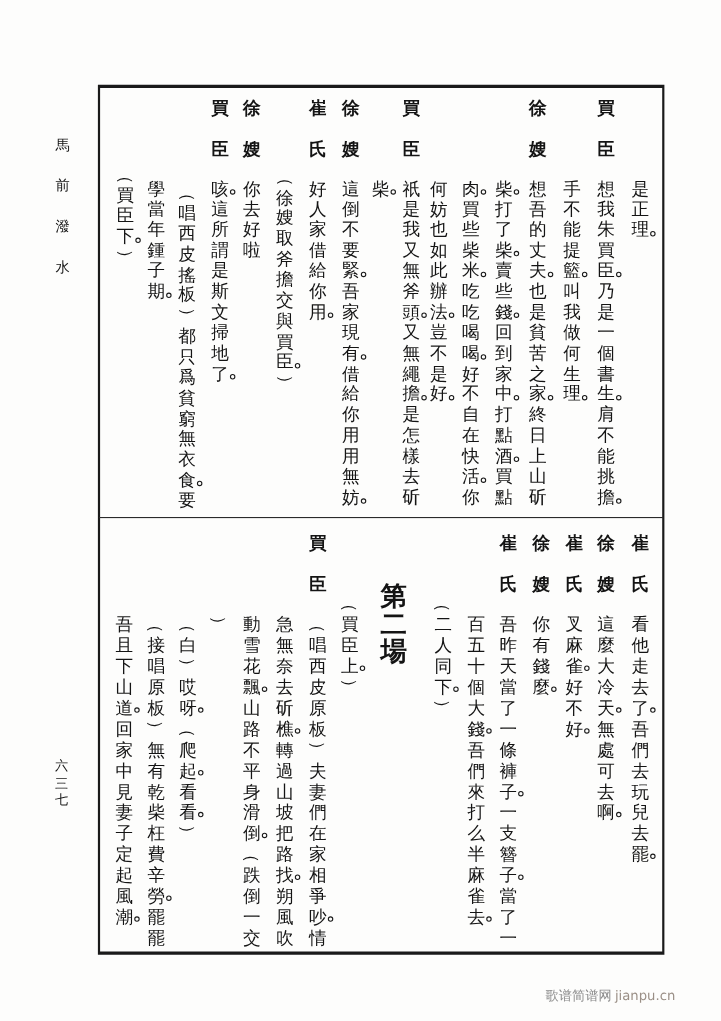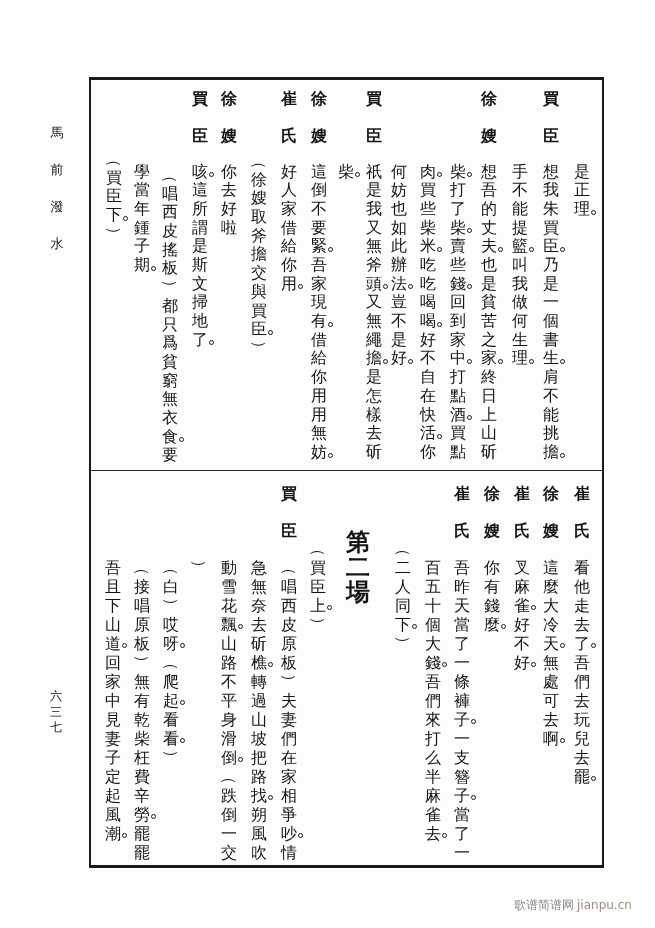--- a/index.html
+++ b/index.html
@@ -31,21 +31,21 @@
     .vcol .cell .punct {
       position: absolute; right: -5px; top: 52%;
       width: 3px; height: 3px; border: 1px solid #1a1a1a; border-radius: 50%;
     }
     .spk { font-weight: bold; }
     .heading { width: 26px; font-size: 24px; font-weight: bold; }
     .heading .cell { width: 26px; }
     .margin-title { font-size: 13px; }
     .page-num { font-size: 12px; }
     .watermark {
-      position: absolute; left: 514px; top: 897px;
+      position: absolute; left: 496px; top: 897px;
       font-family: "DejaVu Sans", "Liberation Sans", sans-serif;
       font-size: 12px; color: #8a8a8a; white-space: nowrap;
     }
     .watermark .en { color: #9a8f86; margin-left: 3px; }
   </style>
 </head>
 <body>
 
 <div class="vcol margin-title" style="left:48px;top:113.5px">
     <span class="cell" style="height: 37px; line-height: 37px;"><span class="g">馬</span></span>

